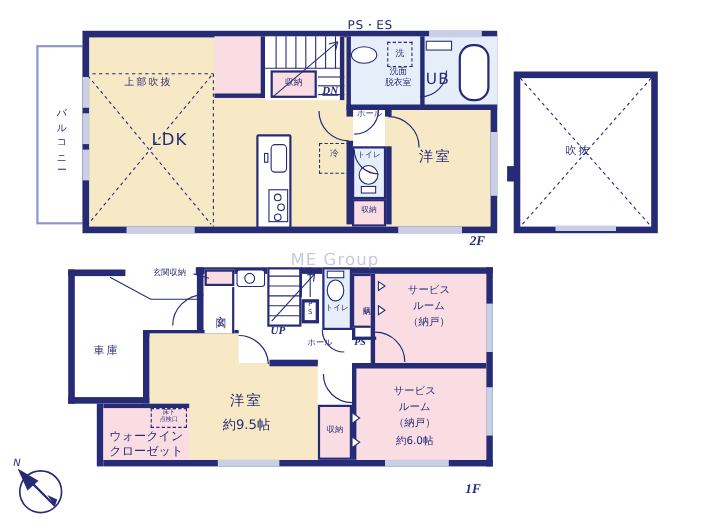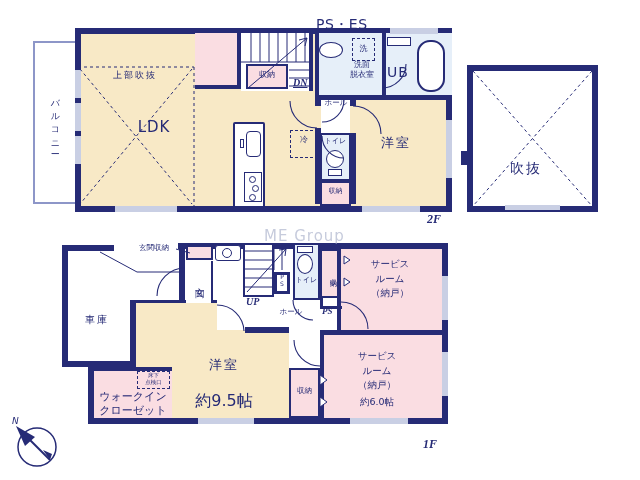--- a/index.html
+++ b/index.html
@@ -180,53 +180,53 @@
       <g>
         <circle cx="37" cy="447" r="19" stroke-width="1.5"></circle>
         <path d="M50 460 L24 434" stroke-width="2"></path>
         <polygon points="16,426 35,437 25,446" fill="#262b76" stroke="none"></polygon>
         <polygon points="50,460 43,450 52,454" fill="#262b76" stroke="none"></polygon>
       </g>
     </g>
     <text x="12" y="424" font-size="9" font-style="italic" fill="#262b76">N</text>
   </svg>
 
-  <div class="lbl" style="left:316px;top:15px;font-size:14px;letter-spacing:.5px;">PS・ES</div>
+  <div class="lbl" style="left:316px;top:15px;font-size:11px;letter-spacing:.5px;">PS・ES</div>
   <div class="lbl vert" style="left:33px;top:41px;width:44px;height:163px;font-size:9px;letter-spacing:4px;">バルコニー</div>
   <div class="lbl" style="left:104px;top:117px;width:100px;font-size:15px;letter-spacing:1px;">LDK</div>
   <div class="lbl" style="left:85px;top:69px;width:100px;font-size:9px;letter-spacing:2px;">上部吹抜</div>
   <div class="lbl" style="left:246px;top:69px;width:42px;font-size:8px;">収納</div>
   <div class="lbl it" style="left:293px;top:76px;font-size:10px;text-decoration:underline;">DN</div>
   <div class="lbl" style="left:352px;top:43px;width:23px;font-size:8px;">洗</div>
   <div class="lbl" style="left:340px;top:60px;width:44px;font-size:8px;line-height:1.3;">洗面
 脱衣室</div>
   <div class="lbl" style="left:380px;top:63px;width:36px;font-size:14px;letter-spacing:1px;">UB</div>
   <div class="lbl" style="left:318px;top:98px;width:36px;font-size:7.5px;">ホール</div>
   <div class="lbl" style="left:290px;top:134px;width:28px;font-size:8px;">冷</div>
   <div class="lbl" style="left:320px;top:137px;width:31px;font-size:7px;">トイレ</div>
   <div class="lbl" style="left:320px;top:187px;width:31px;font-size:7px;">収納</div>
   <div class="lbl" style="left:346px;top:134px;width:100px;font-size:13px;letter-spacing:2px;">洋室</div>
-  <div class="lbl" style="left:467px;top:131px;width:118px;font-size:14px;letter-spacing:2px;margin-top:28px;">吹抜</div>
+  <div class="lbl" style="left:467px;top:131px;width:118px;font-size:10px;letter-spacing:2px;">吹抜</div>
   <div class="lbl it" style="left:427px;top:211px;font-size:12px;">2F</div>
 
   <div class="lbl" style="left:72px;top:313px;width:50px;font-size:10px;letter-spacing:2px;">車庫</div>
   <div class="lbl" style="left:139px;top:243px;font-size:7.5px;">玄関収納</div>
   <div class="lbl vert" style="left:186px;top:261px;width:27px;height:42px;font-size:9px;letter-spacing:2px;">玄関</div>
   <div class="lbl it" style="left:246px;top:295px;font-size:10px;">UP</div>
   <div class="lbl" style="left:274px;top:273px;width:16px;font-size:6px;line-height:1.2;">P
 S</div>
   <div class="lbl" style="left:293px;top:276px;width:27px;font-size:7px;">トイレ</div>
   <div class="lbl vert" style="left:320px;top:249px;width:24px;height:49px;font-size:7px;letter-spacing:1px;">収納</div>
   <div class="lbl" style="left:340px;top:257px;width:100px;font-size:9.5px;line-height:1.55;">サービス
 ルーム
 （納戸）</div>
   <div class="lbl" style="left:272px;top:307px;width:38px;font-size:7.5px;">ホール</div>
   <div class="lbl it" style="left:322px;top:305px;font-size:9px;">PS</div>
   <div class="lbl" style="left:164px;top:356px;width:120px;font-size:13px;letter-spacing:2px;">洋室</div>
-  <div class="lbl" style="left:164px;top:390px;width:120px;font-size:16px;text-align:center;">約9.5帖</div>
+  <div class="lbl" style="left:164px;top:378px;width:120px;font-size:12px;text-align:center;">約9.5帖</div>
   <div class="lbl" style="left:137px;top:372px;width:33px;font-size:5.5px;line-height:1.3;">床下
 点検口</div>
   <div class="lbl" style="left:95px;top:390px;width:76px;font-size:11px;line-height:1.3;">ウォークイン
 クローゼット</div>
   <div class="lbl" style="left:289px;top:386px;width:31px;font-size:7.5px;">収納</div>
   <div class="lbl" style="left:327px;top:349px;width:100px;font-size:9.5px;line-height:1.55;">サービス
 ルーム
 （納戸）</div>
   <div class="lbl" style="left:327px;top:395px;width:100px;font-size:9.5px;">約6.0帖</div>
   <div class="lbl it" style="left:423px;top:436px;font-size:12px;">1F</div>

